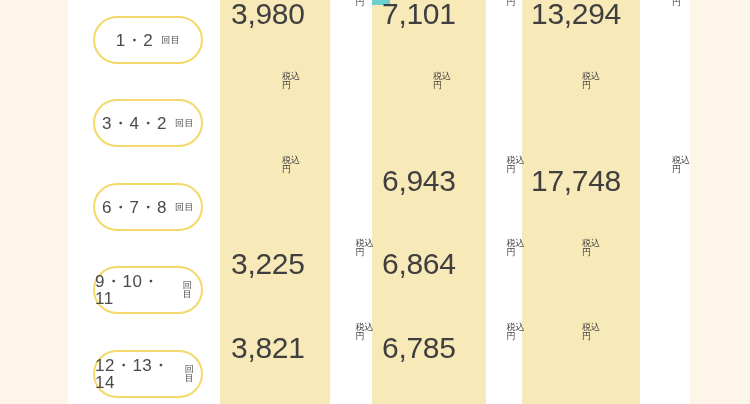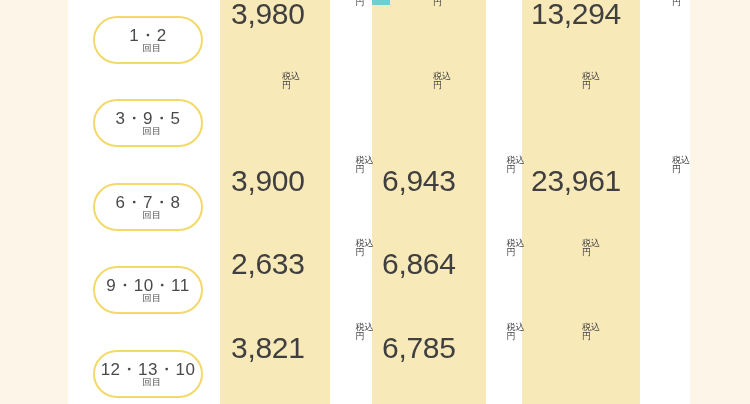--- a/index.html
+++ b/index.html
@@ -32,21 +32,20 @@
   .pill{
     position:absolute;left:93px;top:17px;
     width:110px;height:48px;
     box-sizing:border-box;
     border:2px solid #f3d96a;
     border-radius:26px;
     background:#ffffff;
     display:flex;align-items:center;justify-content:center;
     color:#4a4a4a;
     letter-spacing:0.5px;
-    flex-direction:column;
   }
   .pill-num{font-size:17px;line-height:1;}
   .pill-suffix{font-size:9px;line-height:1;margin-left:8px;
                font-family:"DejaVu Sans",sans-serif;color:#4a4a4a;}
 
   .price{
     position:absolute;top:0;height:50px;
     display:flex;align-items:flex-start;
   }
   .price-0{left:231px;}
@@ -86,37 +85,38 @@
       <span class="pill-suffix">回目</span>
     </div>
     <div class="price price-0">
       <span class="price-amount">3,980</span>
       <span class="price-unit">
         <span>税込</span>
         <span>円</span>
       </span>
     </div>
     <div class="price price-1">
+      <span class="price-amount">7,101</span>
       <span class="price-unit">
         <span>税込</span>
         <span>円</span>
       </span>
     </div>
     <div class="price price-2">
       <span class="price-amount">13,294</span>
       <span class="price-unit">
         <span>税込</span>
         <span>円</span>
       </span>
     </div>
   </div>
 
   <div class="row row-1">
     <div class="pill">
-      <span class="pill-num">3・9・5</span>
+      <span class="pill-num">3・4・2</span>
       <span class="pill-suffix">回目</span>
     </div>
     <div class="price price-0">
       <span class="price-unit">
         <span>税込</span>
         <span>円</span>
       </span>
     </div>
     <div class="price price-1">
       <span class="price-unit">
@@ -131,49 +131,48 @@
       </span>
     </div>
   </div>
 
   <div class="row row-2">
     <div class="pill">
       <span class="pill-num">6・7・8</span>
       <span class="pill-suffix">回目</span>
     </div>
     <div class="price price-0">
-      <span class="price-amount">3,900</span>
       <span class="price-unit">
         <span>税込</span>
         <span>円</span>
       </span>
     </div>
     <div class="price price-1">
       <span class="price-amount">6,943</span>
       <span class="price-unit">
         <span>税込</span>
         <span>円</span>
       </span>
     </div>
     <div class="price price-2">
-      <span class="price-amount">23,961</span>
+      <span class="price-amount">17,748</span>
       <span class="price-unit">
         <span>税込</span>
         <span>円</span>
       </span>
     </div>
   </div>
 
   <div class="row row-3">
     <div class="pill">
       <span class="pill-num">9・10・11</span>
       <span class="pill-suffix">回目</span>
     </div>
     <div class="price price-0">
-      <span class="price-amount">2,633</span>
+      <span class="price-amount">3,225</span>
       <span class="price-unit">
         <span>税込</span>
         <span>円</span>
       </span>
     </div>
     <div class="price price-1">
       <span class="price-amount">6,864</span>
       <span class="price-unit">
         <span>税込</span>
         <span>円</span>
@@ -182,21 +181,21 @@
     <div class="price price-2">
       <span class="price-unit">
         <span>税込</span>
         <span>円</span>
       </span>
     </div>
   </div>
 
   <div class="row row-4">
     <div class="pill">
-      <span class="pill-num">12・13・10</span>
+      <span class="pill-num">12・13・14</span>
       <span class="pill-suffix">回目</span>
     </div>
     <div class="price price-0">
       <span class="price-amount">3,821</span>
       <span class="price-unit">
         <span>税込</span>
         <span>円</span>
       </span>
     </div>
     <div class="price price-1">

